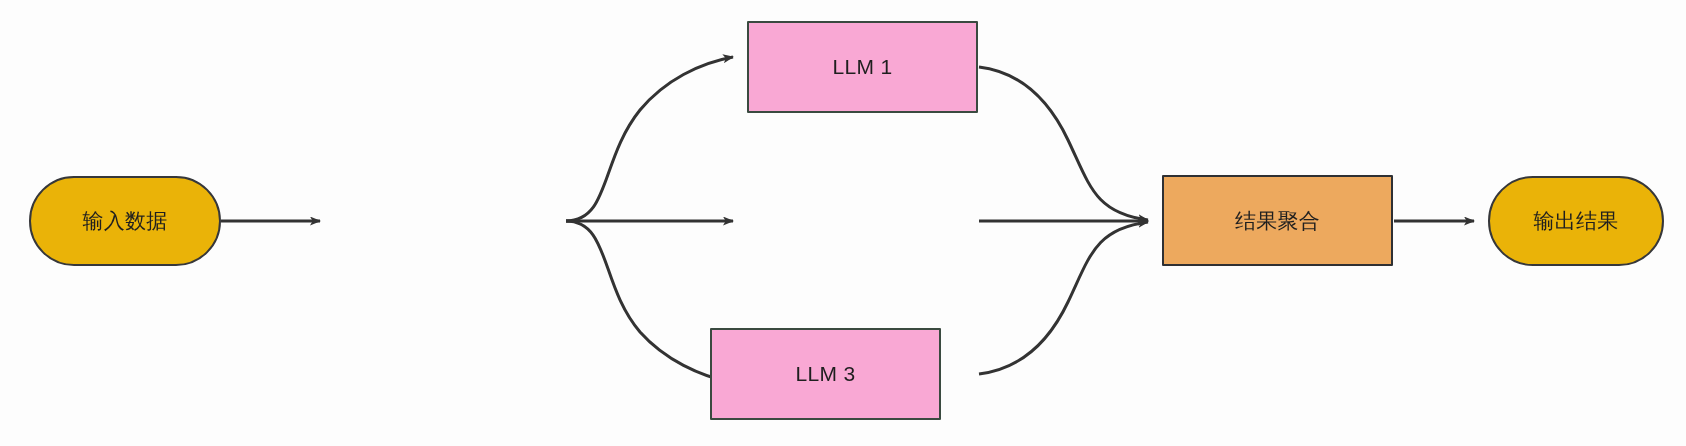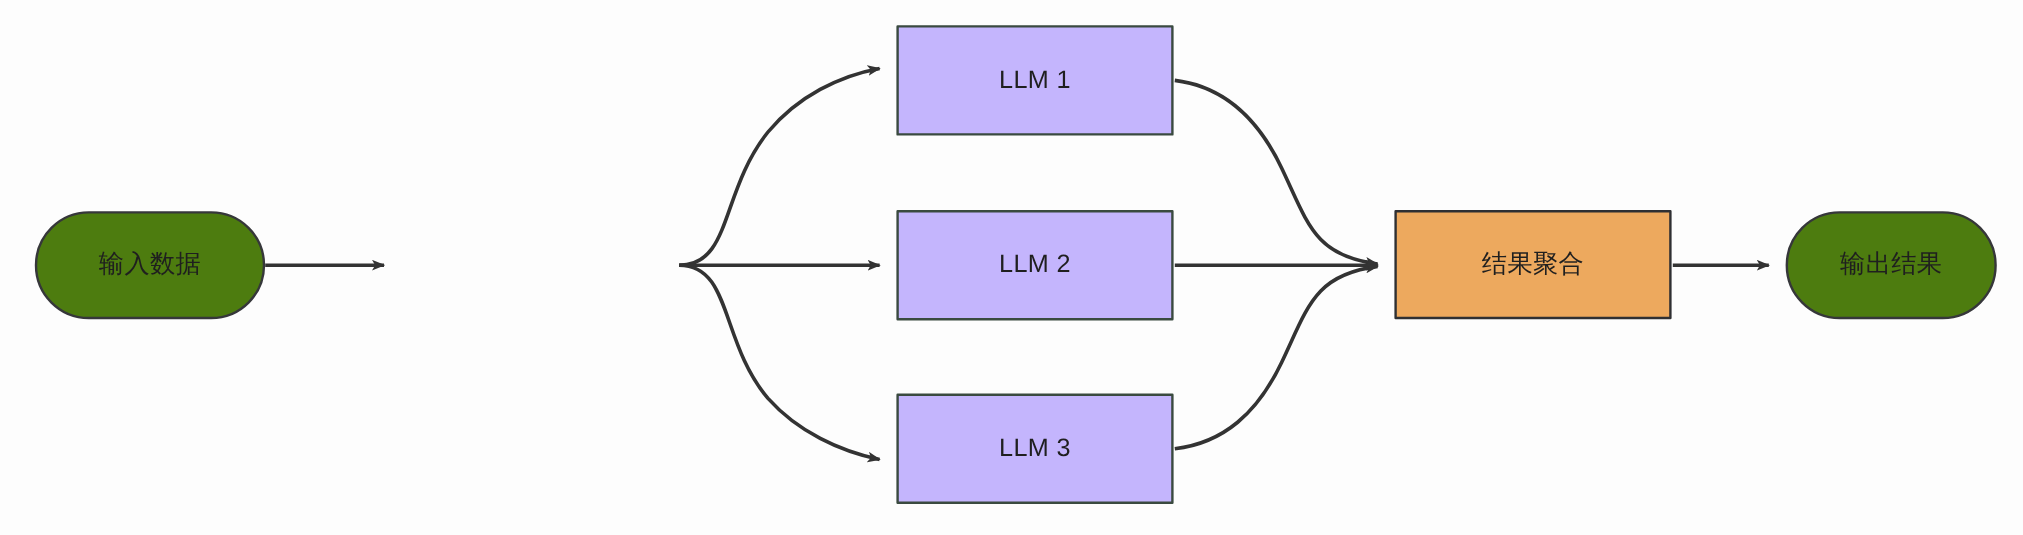--- a/index.html
+++ b/index.html
@@ -40,38 +40,38 @@
   .node-label {
     pointer-events: none;
   }
   .stadium {
     border-radius: 46px;
   }
   .rect {
     border-radius: 1px;
   }
   .fill-pink {
-    background: #4d7c0f;
+    background: #eab308;
     border: 2.5px solid #36373a;
     text-align: right;
   }
   .fill-green {
-    background: #c4b5fd;
+    background: #f9a8d4;
     border: 2.5px solid #3a4a40;
   }
   .fill-orange {
     background: #eda95e;
     border: 2.5px solid #2f3033;
   }
   
   #node-input        { left: 29px;   top: 176px; width: 192px; height: 90px; }
   #node-dispatcher   { left: 334px;  top: 176px; width: 231px; height: 90px; }
   #node-llm1         { left: 747px;  top: 21px;  width: 231px; height: 92px; }
   #node-llm2         { left: 747px;  top: 175px; width: 231px; height: 92px; }
-  #node-llm3         { left: 747px;  top: 328px; width: 231px; height: 92px; }
+  #node-llm3         { left: 710px;  top: 328px; width: 231px; height: 92px; }
   #node-aggregate    { left: 1162px; top: 175px; width: 231px; height: 91px; }
   #node-output       { left: 1488px; top: 176px; width: 176px; height: 90px; }
   .edge-path {
     fill: none;
     stroke: #333333;
     stroke-width: 3;
   }
   .edge-head {
     fill: #333333;
     stroke: none;
@@ -108,23 +108,20 @@
 
   <div id="node-input" class="node stadium fill-pink">
     <span class="node-label">输入数据</span>
   </div>
 
 
   <div id="node-llm1" class="node rect fill-green">
     <span class="node-label">LLM 1</span>
   </div>
 
-  <div id="node-llm2" class="node rect fill-green">
-    <span class="node-label">LLM 2</span>
-  </div>
 
   <div id="node-llm3" class="node rect fill-green">
     <span class="node-label">LLM 3</span>
   </div>
 
   <div id="node-output" class="node stadium fill-pink">
     <span class="node-label">输出结果</span>
   </div>
 
   <div id="node-aggregate" class="node rect fill-orange">

